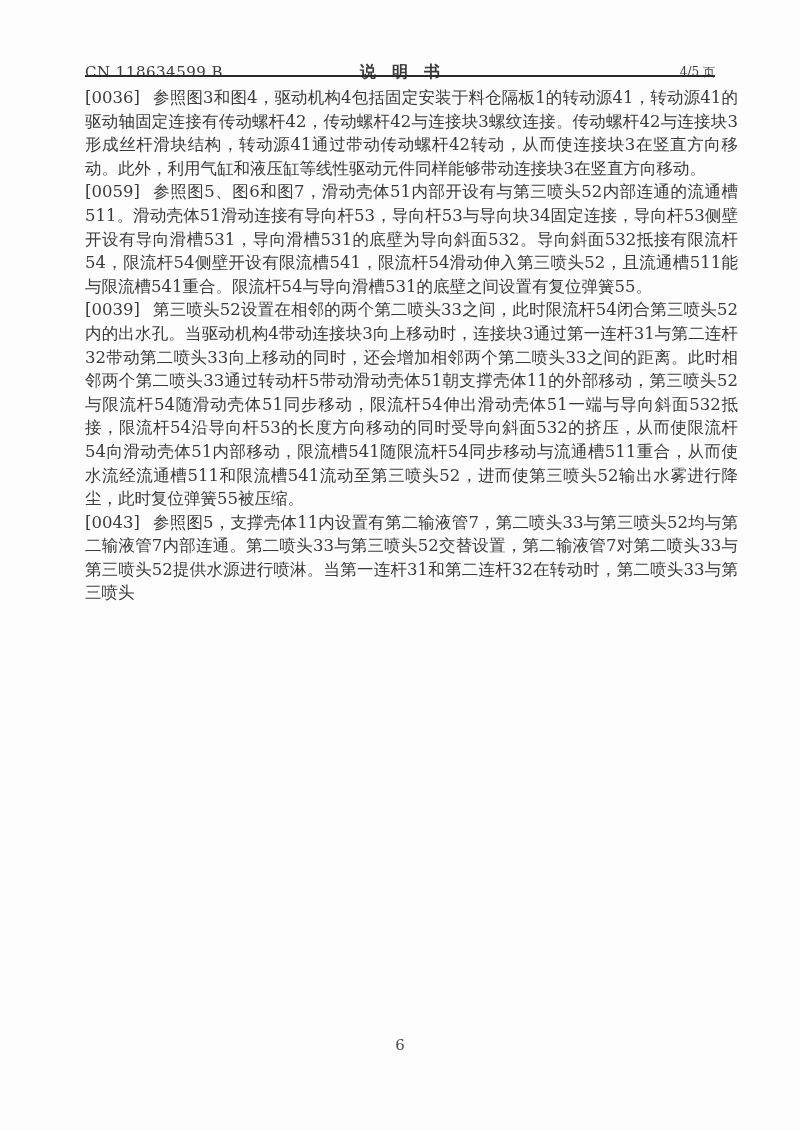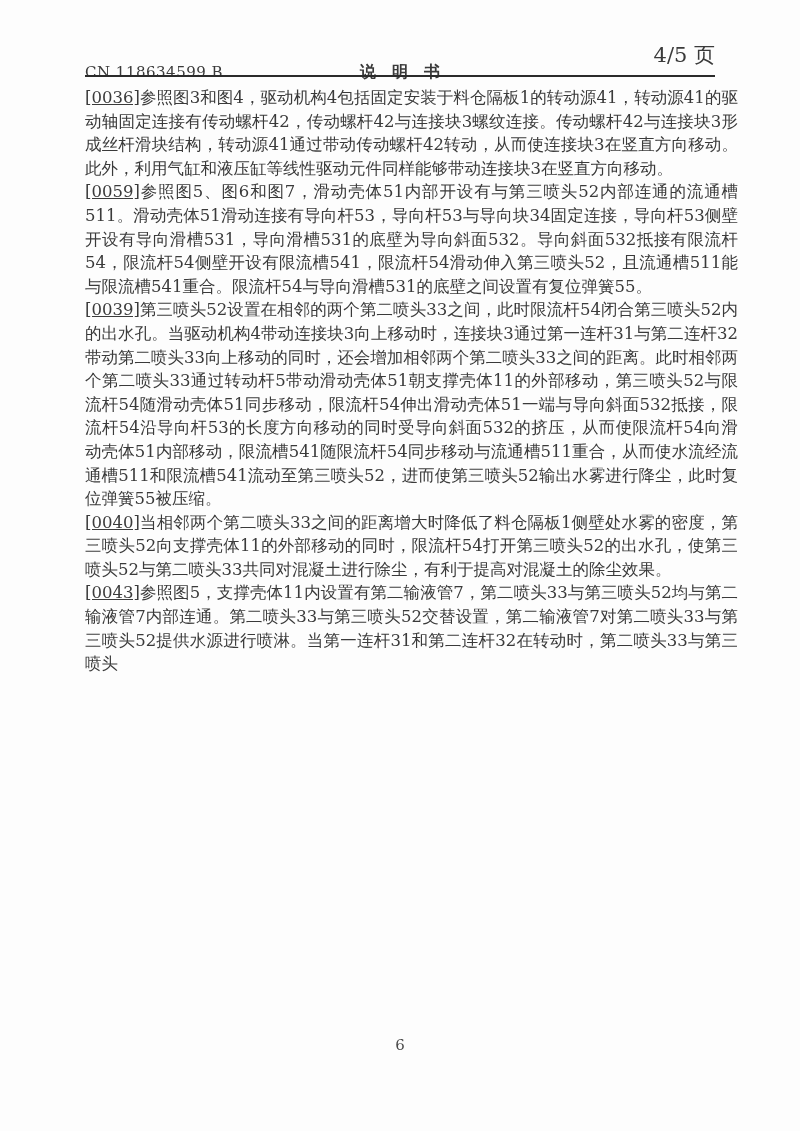--- a/index.html
+++ b/index.html
@@ -38,22 +38,22 @@
     left: 50%;
     transform: translateX(-50%);
     bottom: 0;
     font-size: 16px;
     font-weight: bold;
     white-space: nowrap;
   }
   .header .page-indicator {
     position: absolute;
     right: 0;
-    bottom: 14px;
-    font-size: 21px;
+    bottom: 2px;
+    font-size: 12px;
     white-space: nowrap;
   }
   .header-rule {
     position: absolute;
     left: 85px;
     top: 75px;
     width: 630px;
     height: 2px;
     background: #2b2b2b;
   }
@@ -64,21 +64,21 @@
     width: 653px;
     font-size: 16.5px;
     line-height: 23.6px;
     text-align: justify;
   }
   .para {
     margin: 0;
     padding: 0;
   }
   .pnum {
-    text-decoration: underline;
+    margin-right: 13px;
   }
   .footer {
     position: absolute;
     left: 0;
     top: 1036px;
     width: 100%;
     text-align: center;
     font-size: 15px;
     color: #4a4a4a;
   }
@@ -93,21 +93,20 @@
     <span class="doc-title">说　明　书</span>
     <span class="page-indicator">4/5 页</span>
   </div>
 
   <div class="header-rule"></div>
 
   <div class="content">
     <p class="para"><span class="pnum">[0036]</span><span>参照图3和图4，驱动机构4包括固定安装于料仓隔板1的转动源41，转动源41的驱动轴固定连接有传动螺杆42，传动螺杆42与连接块3螺纹连接。传动螺杆42与连接块3形成丝杆滑块结构，转动源41通过带动传动螺杆42转动，从而使连接块3在竖直方向移动。此外，利用气缸和液压缸等线性驱动元件同样能够带动连接块3在竖直方向移动。</span></p>
     <p class="para"><span class="pnum">[0059]</span><span>参照图5、图6和图7，滑动壳体51内部开设有与第三喷头52内部连通的流通槽511。滑动壳体51滑动连接有导向杆53，导向杆53与导向块34固定连接，导向杆53侧壁开设有导向滑槽531，导向滑槽531的底壁为导向斜面532。导向斜面532抵接有限流杆54，限流杆54侧壁开设有限流槽541，限流杆54滑动伸入第三喷头52，且流通槽511能与限流槽541重合。限流杆54与导向滑槽531的底壁之间设置有复位弹簧55。</span></p>
     <p class="para"><span class="pnum">[0039]</span><span>第三喷头52设置在相邻的两个第二喷头33之间，此时限流杆54闭合第三喷头52内的出水孔。当驱动机构4带动连接块3向上移动时，连接块3通过第一连杆31与第二连杆32带动第二喷头33向上移动的同时，还会增加相邻两个第二喷头33之间的距离。此时相邻两个第二喷头33通过转动杆5带动滑动壳体51朝支撑壳体11的外部移动，第三喷头52与限流杆54随滑动壳体51同步移动，限流杆54伸出滑动壳体51一端与导向斜面532抵接，限流杆54沿导向杆53的长度方向移动的同时受导向斜面532的挤压，从而使限流杆54向滑动壳体51内部移动，限流槽541随限流杆54同步移动与流通槽511重合，从而使水流经流通槽511和限流槽541流动至第三喷头52，进而使第三喷头52输出水雾进行降尘，此时复位弹簧55被压缩。</span></p>
-    <p class="para"><span class="pnum">[0040]</span><span>当相邻两个第二喷头33之间的距离增大时降低了料仓隔板1侧壁处水雾的密度，第三喷头52向支撑壳体11的外部移动的同时，限流杆54打开第三喷头52的出水孔，使第三喷头52与第二喷头33共同对混凝土进行除尘，有利于提高对混凝土的除尘效果。</span></p>
     <p class="para"><span class="pnum">[0043]</span><span>参照图5，支撑壳体11内设置有第二输液管7，第二喷头33与第三喷头52均与第二输液管7内部连通。第二喷头33与第三喷头52交替设置，第二输液管7对第二喷头33与第三喷头52提供水源进行喷淋。当第一连杆31和第二连杆32在转动时，第二喷头33与第三喷头</span></p>
   </div>
 
   <div class="footer">
     <span>6</span>
   </div>
 
 </div>
 
 </body></html>

